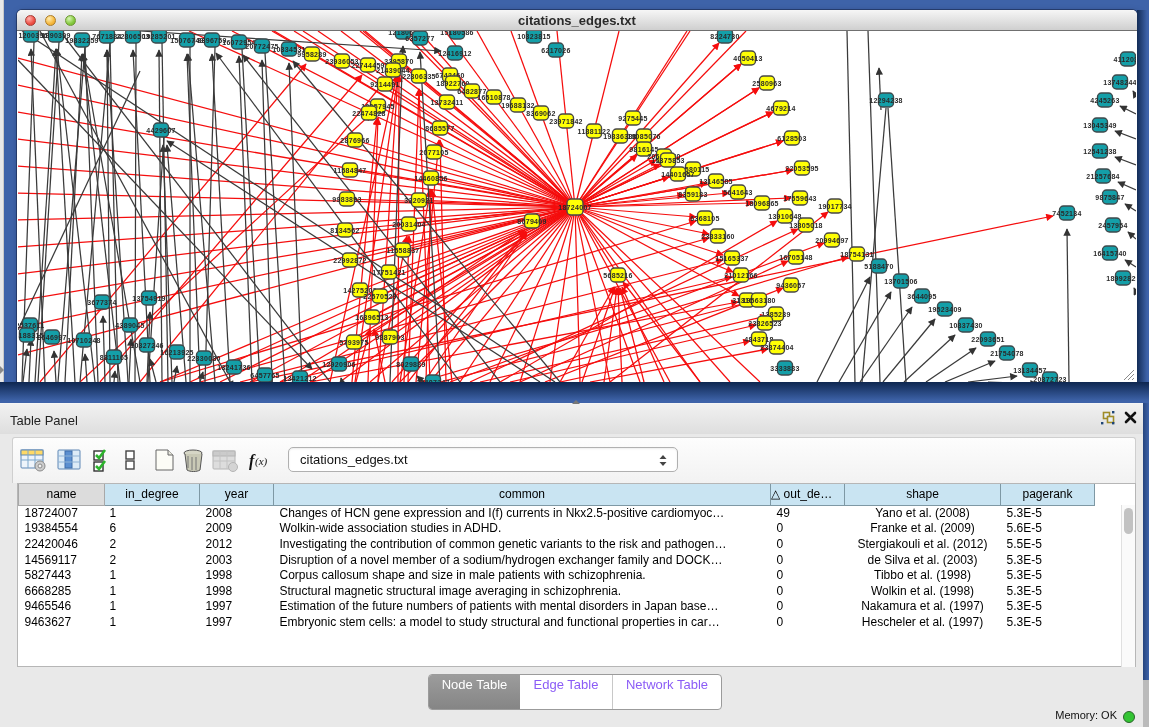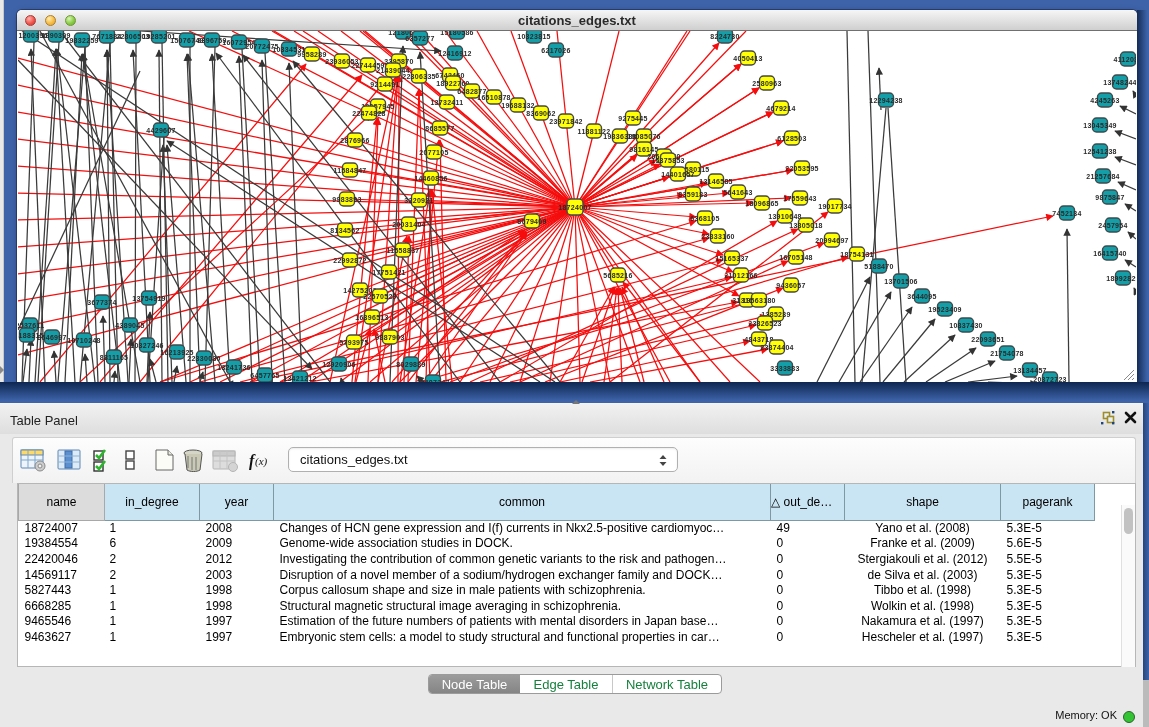--- a/index.html
+++ b/index.html
@@ -16,30 +16,30 @@
 #shadowright{position:absolute;left:1137px;top:10px;width:12px;height:372px;background:linear-gradient(90deg,#132c56,#3e63a9 85%)}
 #tpanel{position:absolute;left:0;top:403px;width:1143px;height:297px;background:#e9e9e9;border-top:1px solid #f5f5f5}
 #tphead{position:absolute;left:0;top:0;width:100%;height:30px;background:linear-gradient(#f1f1f1,#dedede)}
 #tphead .t{position:absolute;left:10px;top:9px;font-size:13px;color:#222}
 #collapsearrow{position:absolute;left:572px;top:400px;width:0;height:0;border-left:4px solid transparent;border-right:4px solid transparent;border-bottom:4px solid #777}
 #toolbar{position:absolute;left:12px;top:437px;width:1124px;height:46px;background:linear-gradient(#fdfdfd,#f2f2f2);border:1px solid #cfcfcf;border-radius:3px 3px 0 0;border-bottom:none}
 #tblwrap{position:absolute;left:17px;top:483px;width:1119px;height:184px;background:#fff;border:1px solid #b6b6b6}
 #dropdown{position:absolute;left:288px;top:447px;width:390px;height:25px;background:#fff;border:1px solid #b0b0b0;border-radius:5px;box-shadow:inset 0 1px 2px rgba(0,0,0,0.08)}
 #dropdown .t{position:absolute;left:11px;top:4px;font-size:13px;color:#111}
 table{border-collapse:collapse;table-layout:fixed;width:1076px;font-size:12px}
-th{height:36px;font-weight:normal;font-size:12px;background:#c9e4f2;border:1px solid #7e98a4;border-top:none;overflow:hidden;white-space:nowrap}
+th{height:21px;font-weight:normal;font-size:12px;background:#c9e4f2;border:1px solid #7e98a4;border-top:none;overflow:hidden;white-space:nowrap}
 th.c1{background:#dcdcdc;border-color:#a8a8a8}
 td{height:15.6px;padding:0;overflow:hidden;white-space:nowrap;color:#000}
 td.c1{padding-left:6px}
 td.c2{padding-left:5px}td.c3{padding-left:6px}td.c4{padding-left:6px}td.c5{padding-left:6px}
 td.c6{text-align:center}td.c7{padding-left:6px}
 #scrollbar{position:absolute;right:0px;top:21px;width:14px;height:162px;background:#fafafa;border-left:1px solid #e0e0e0}
 #thumb{position:absolute;left:2px;top:3px;width:9px;height:26px;background:#c2c2c2;border-radius:5px}
-#tabs{position:absolute;left:428px;top:674px;width:294px;height:20px;border:1px solid #9b9b9b;border-radius:4px;background:#fff;overflow:hidden;display:flex}
-#tabs div{font-size:13px;text-align:center;line-height:19px;color:#15803d}
+#tabs{position:absolute;left:428px;top:674px;width:294px;height:36px;border:1px solid #9b9b9b;border-radius:4px;background:#fff;overflow:hidden;display:flex}
+#tabs div{font-size:13px;text-align:center;line-height:19px;color:#8b5cf6}
 #tab1{width:91px;background:linear-gradient(#9c9c9c,#858585);color:#fff !important}
 #tab2{width:93px;border-right:1px solid #c8c8c8}
 #tab3{width:108px}
 #statusr{position:absolute;right:32px;bottom:6px;font-size:11px;color:#111}
 #memdot{position:absolute;right:14px;bottom:4px;width:12px;height:12px;border-radius:50%;background:#33c433;border:1.5px solid #2b642b}
 #rightstrip{position:absolute;left:1143px;top:403px;width:6px;height:277px;background:linear-gradient(90deg,#26457e,#3e63a9)}
 #rightstrip2{position:absolute;left:1143px;top:680px;width:6px;height:47px;background:#bbb}
 .icon{position:absolute;top:447px}
 </style></head>
 <body>
@@ -603,21 +603,21 @@
             <td class="c3">2008</td>
             <td class="c4">Changes of HCN gene expression and I(f) currents in Nkx2.5‑positive cardiomyoc…</td>
             <td class="c5">49</td>
             <td class="c6">Yano et al. (2008)</td>
             <td class="c7">5.3E‑5</td>
           </tr>
 <tr>
             <td class="c1">19384554</td>
             <td class="c2">6</td>
             <td class="c3">2009</td>
-            <td class="c4">Genome‑wide association studies in DOCK.</td>
+            <td class="c4">Wolkin‑wide association studies in ADHD.</td>
             <td class="c5">0</td>
             <td class="c6">Franke et al. (2009)</td>
             <td class="c7">5.6E‑5</td>
           </tr>
 <tr>
             <td class="c1">22420046</td>
             <td class="c2">2</td>
             <td class="c3">2012</td>
             <td class="c4">Investigating the contribution of common genetic variants to the risk and pathogen…</td>
             <td class="c5">0</td>

